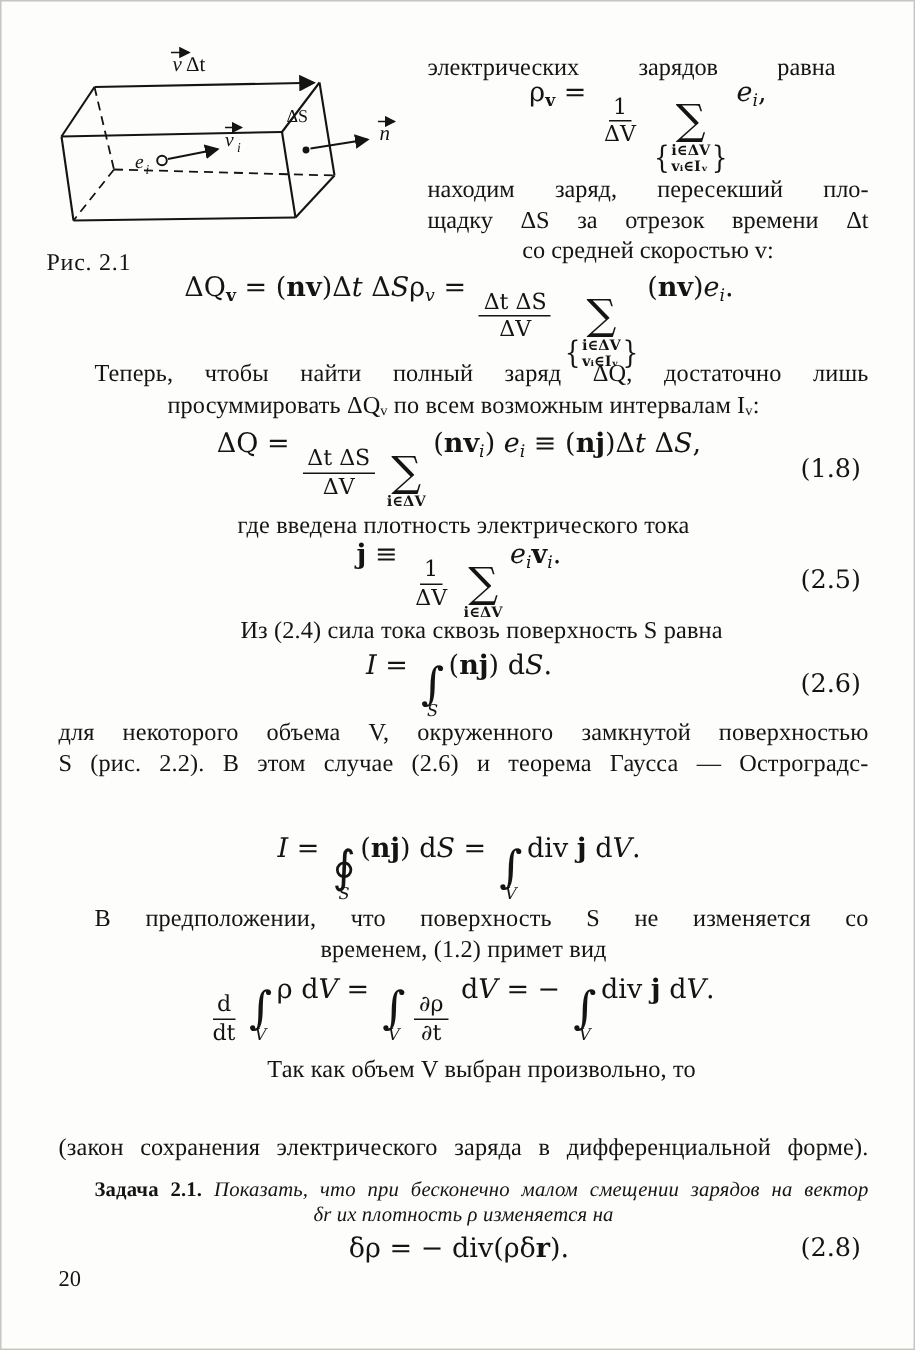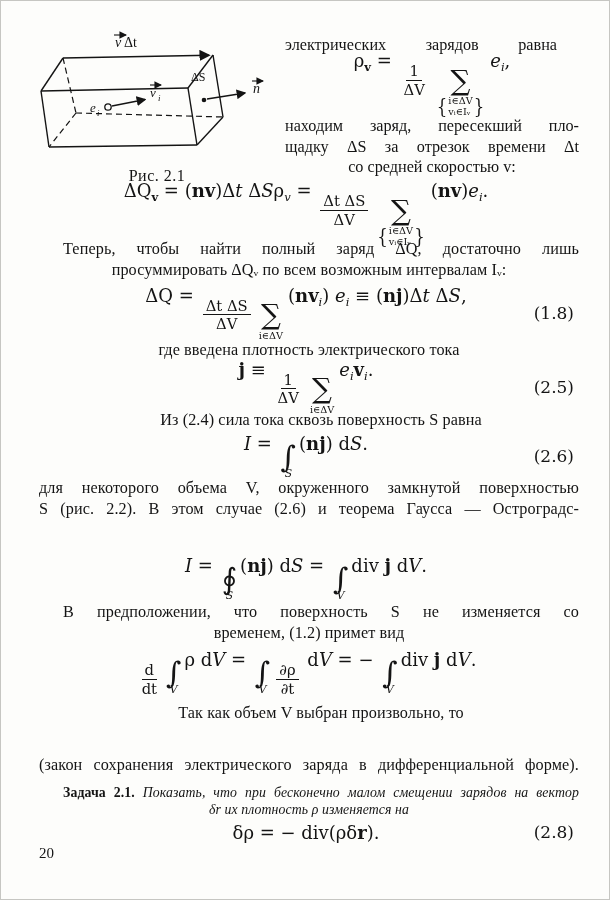--- a/index.html
+++ b/index.html
@@ -23,28 +23,28 @@
   .eq .bf{font-weight:700;}
   .eq .sub{font-size:64%;vertical-align:-28%;}
   .eq .sub.bf{font-weight:700;}
   .frac{display:inline-flex;flex-direction:column;align-items:center;vertical-align:-0.62em;font-size:82%;line-height:1.18;margin:0 3px;}
   .fn{border-bottom:1.2px solid #141414;padding:0 3px;}
   .fd{padding:0 3px;}
   .sum{display:inline-flex;flex-direction:column;align-items:center;vertical-align:-1.25em;margin:0 5px;line-height:1;}
   .sg{font-size:155%;line-height:.95;}
   .un{display:inline-flex;align-items:center;font-size:54%;line-height:1.12;margin-top:2px;}
   .brc{font-size:170%;transform:scaleY(1.25);margin:0 1px;}
-  .ucol{display:inline-flex;flex-direction:column;align-items:flex-start;}
+  .ucol{display:inline-flex;flex-direction:column;align-items:flex-start;font-weight:bold;}
   .intg{display:inline-flex;flex-direction:column;align-items:center;vertical-align:-0.95em;margin:0 3px;line-height:1;}
   .isg{font-size:165%;line-height:.9;}
   .iun{font-size:60%;font-style:italic;margin-top:-2px;}
   .eqnum{position:absolute;right:2px;top:50%;transform:translateY(-50%);font-family:"DejaVu Serif",serif;font-size:17px;}
   
   .figsvg{position:absolute;left:30px;top:26px;}
-  .figcap{position:absolute;left:30px;top:166px;width:252px;text-align:center;font-size:16px;letter-spacing:.5px;}
+  .figcap{position:absolute;left:30px;top:166px;width:252px;font-size:16px;letter-spacing:.5px;}
 </style>
 </head>
 <body>
 
 <div class="page">
 
   <svg class="figsvg" width="252" height="150" viewBox="0 0 252 150">
     <defs>
       <marker id="ah" viewBox="0 0 10 10" refX="8.5" refY="5" markerWidth="8" markerHeight="8" orient="auto">
         <path d="M0,0 L10,5 L0,10 z" fill="#141414"></path>

